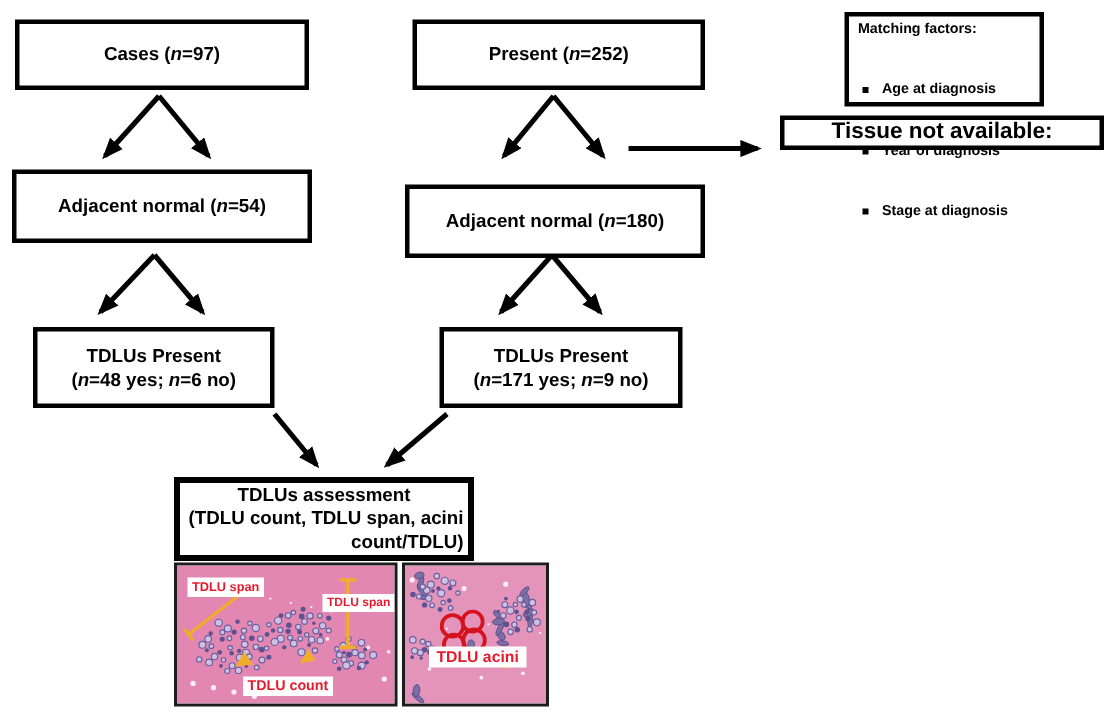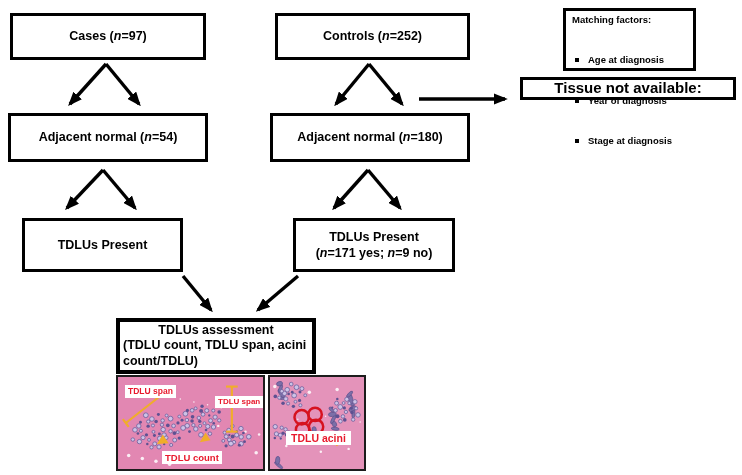--- a/index.html
+++ b/index.html
@@ -4,34 +4,34 @@
 <style>
   html,body{margin:0;padding:0;background:#ffffff;}
   .canvas{
     position:relative;width:742px;height:475px;background:#ffffff;
     font-family:"Liberation Sans",sans-serif;color:#000;overflow:hidden;
   }
   .arrow-layer{position:absolute;left:0;top:0;width:742px;height:475px;pointer-events:none;}
   .box{
     position:absolute;box-sizing:border-box;background:#fff;border:3px solid #000;
     display:flex;flex-direction:column;align-items:center;justify-content:center;
-    text-align:left;font-weight:bold;font-size:12.5px;line-height:1.3;
+    text-align:right;font-weight:bold;font-size:12.5px;line-height:1.3;
   }
   .box i{font-style:italic;}
   #cases-box{left:10px;top:13px;width:196px;height:47px;}
   #controls-box{left:275px;top:13px;width:195px;height:47px;}
   #matching-box{
     left:563px;top:8px;width:133px;height:63px;align-items:flex-start;justify-content:flex-start;
     text-align:left;font-size:9.5px;line-height:1.3;padding:3px 4px 3px 6px;gap:28px;
   }
   .bullet-row{display:flex;align-items:flex-start;justify-content:flex-end;}
   .bullet-sq{width:4px;height:4px;background:#000;margin:4px 9px 0 3px;flex:none;}
   #tissue-box{left:520px;top:77px;width:216px;height:23px;font-size:15px;line-height:1.25;}
   #adj-cases-box{left:8px;top:113px;width:200px;height:49px;}
-  #adj-controls-box{left:270px;top:113px;width:200px;height:49px;}
+  #adj-controls-box{left:270px;top:123px;width:200px;height:49px;}
   #tdlu-cases-box{left:22px;top:218px;width:161px;height:54px;}
   #tdlu-controls-box{left:293px;top:218px;width:162px;height:54px;}
   #assessment-box{left:116px;top:318px;width:200px;height:56px;border-width:4px;line-height:1.25;padding:0 3px;}
   #figures-row{position:absolute;left:116px;top:375px;width:250px;height:92px;display:flex;gap:3px;border-radius:31px;}
   .histo{position:relative;box-sizing:border-box;border:2px solid #1c1c1c;overflow:hidden;flex:none;}
   #histo-left{width:149px;height:96px;}
   #histo-right{width:98px;height:96px;}
   .histo svg{display:block;width:100%;height:100%;}
   .histo-label{
     position:absolute;background:#ffffff;color:#e8192c;font-weight:bold;line-height:1;
@@ -66,21 +66,21 @@
       <path d="M183,276 L211,310" marker-end="url(#mk)"></path>
       <path d="M298,276 L258,310" marker-end="url(#mk)"></path>
     </g>
   </svg>
 
   <div class="box" id="cases-box">
     <div><span>Cases (</span><i>n</i><span>=97)</span></div>
   </div>
 
   <div class="box" id="controls-box">
-    <div><span>Controls (</span><i>n</i><span>=252)</span></div>
+    <div><span>Present (</span><i>n</i><span>=252)</span></div>
   </div>
 
   <div class="box" id="matching-box">
     <div>Matching factors:</div>
     <div class="bullet-row">
       <span class="bullet-sq"></span>
       <span>Age at diagnosis</span>
     </div>
     <div class="bullet-row">
       <span class="bullet-sq"></span>
@@ -99,20 +99,21 @@
   <div class="box" id="adj-cases-box">
     <div><span>Adjacent normal (</span><i>n</i><span>=54)</span></div>
   </div>
 
   <div class="box" id="adj-controls-box">
     <div><span>Adjacent normal (</span><i>n</i><span>=180)</span></div>
   </div>
 
   <div class="box" id="tdlu-cases-box">
     <div>TDLUs Present</div>
+    <div><span>(</span><i>n</i><span>=48 yes; </span><i>n</i><span>=6 no)</span></div>
   </div>
 
   <div class="box" id="tdlu-controls-box">
     <div>TDLUs Present</div>
     <div><span>(</span><i>n</i><span>=171 yes; </span><i>n</i><span>=9 no)</span></div>
   </div>
 
   <div class="box" id="assessment-box">
     <div>TDLUs assessment</div>
     <div>(TDLU count, TDLU span, acini count/TDLU)</div>

